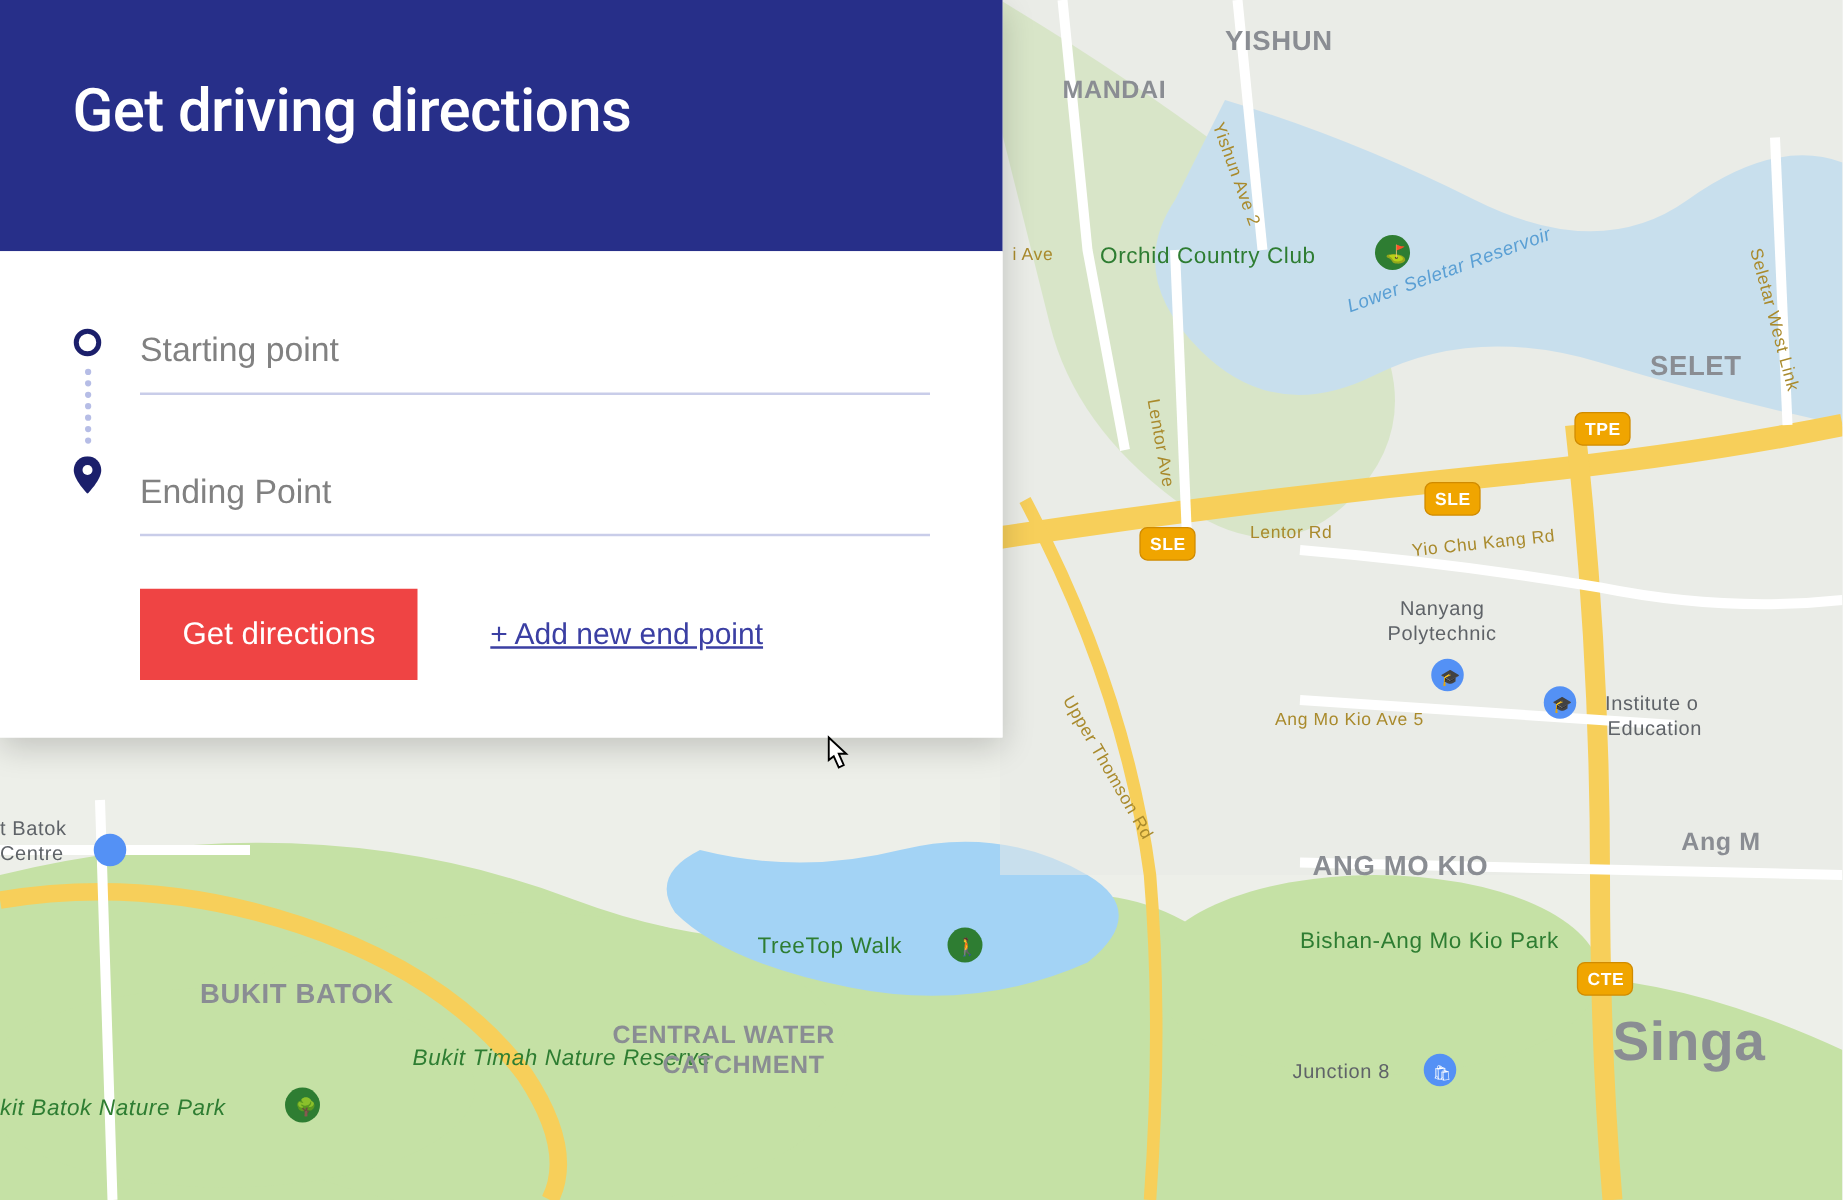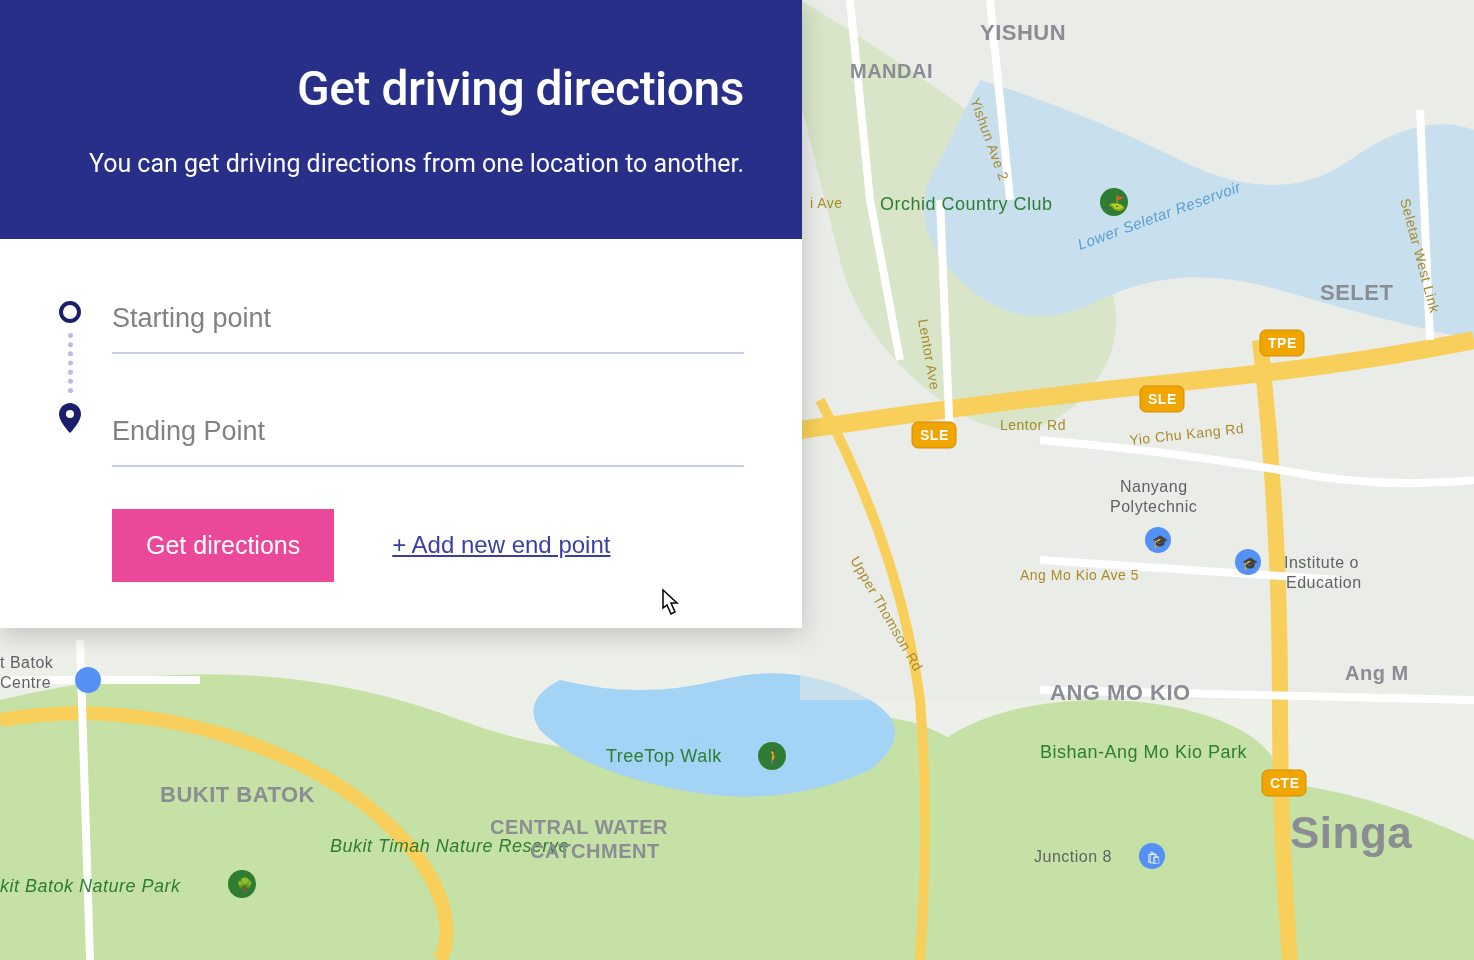--- a/index.html
+++ b/index.html
@@ -27,21 +27,20 @@
       top: 0; left: 0;
       width: 802px;
       background: #fff;
       box-shadow: 0 8px 24px rgba(0,0,0,.18);
       z-index: 1;
     }
     .panel-header {
       background: #272f89;
       color: #fff;
       padding: 60px 58px 56px;
-      text-align: right;
     }
     .panel-header h1 {
       font-size: 48px;
       font-weight: 500;
       letter-spacing: -.5px;
       margin-bottom: 28px;
     }
     .panel-header p {
       font-size: 25px;
       line-height: 1.5;
@@ -91,21 +90,21 @@
     .field::placeholder { color: #818181; }
     .field + .field-wrap, .field-wrap + .field-wrap { margin-top: 56px; }
     .actions {
       margin-top: 42px;
       margin-left: 54px;
       display: flex;
       align-items: center;
       gap: 58px;
     }
     .btn-primary {
-      background: #ec4899;
+      background: #ef4444;
       color: #fff;
       border: none;
       font-size: 25px;
       font-weight: 500;
       padding: 22px 34px;
       cursor: pointer;
     }
     .link-add {
       color: #3b3fa3;
       font-size: 24px;
@@ -225,21 +224,20 @@
       <text x="1146" y="862" fill="#fff" font-size="12">🛍</text>
     <text class="map-label" fill="#4d6b9a" x="0" y="668" font-size="16">t Batok</text>
     <text class="map-label" fill="#4d6b9a" x="0" y="688" font-size="16">Centre</text>
     <circle cx="88" cy="680" r="13" class="poi-pin"></circle>
   </svg>
 </div>
 
 <div class="panel">
   <div class="panel-header">
     <h1>Get driving directions</h1>
-    <p>You can get driving directions from one location to another.</p>
   </div>
   <div class="panel-body">
     <div class="route-row">
       <div class="waypoints-col">
         <div class="start-icon"></div>
         <div class="dot-line"></div>
         <div class="end-icon">
           <svg viewBox="0 0 24 30">
               <path fill="#1b1f6b" d="M12 0C6 0 1 5 1 11c0 8 11 19 11 19s11-11 11-19C23 5 18 0 12 0z"></path>
               <circle cx="12" cy="11" r="4" fill="#fff"></circle>

